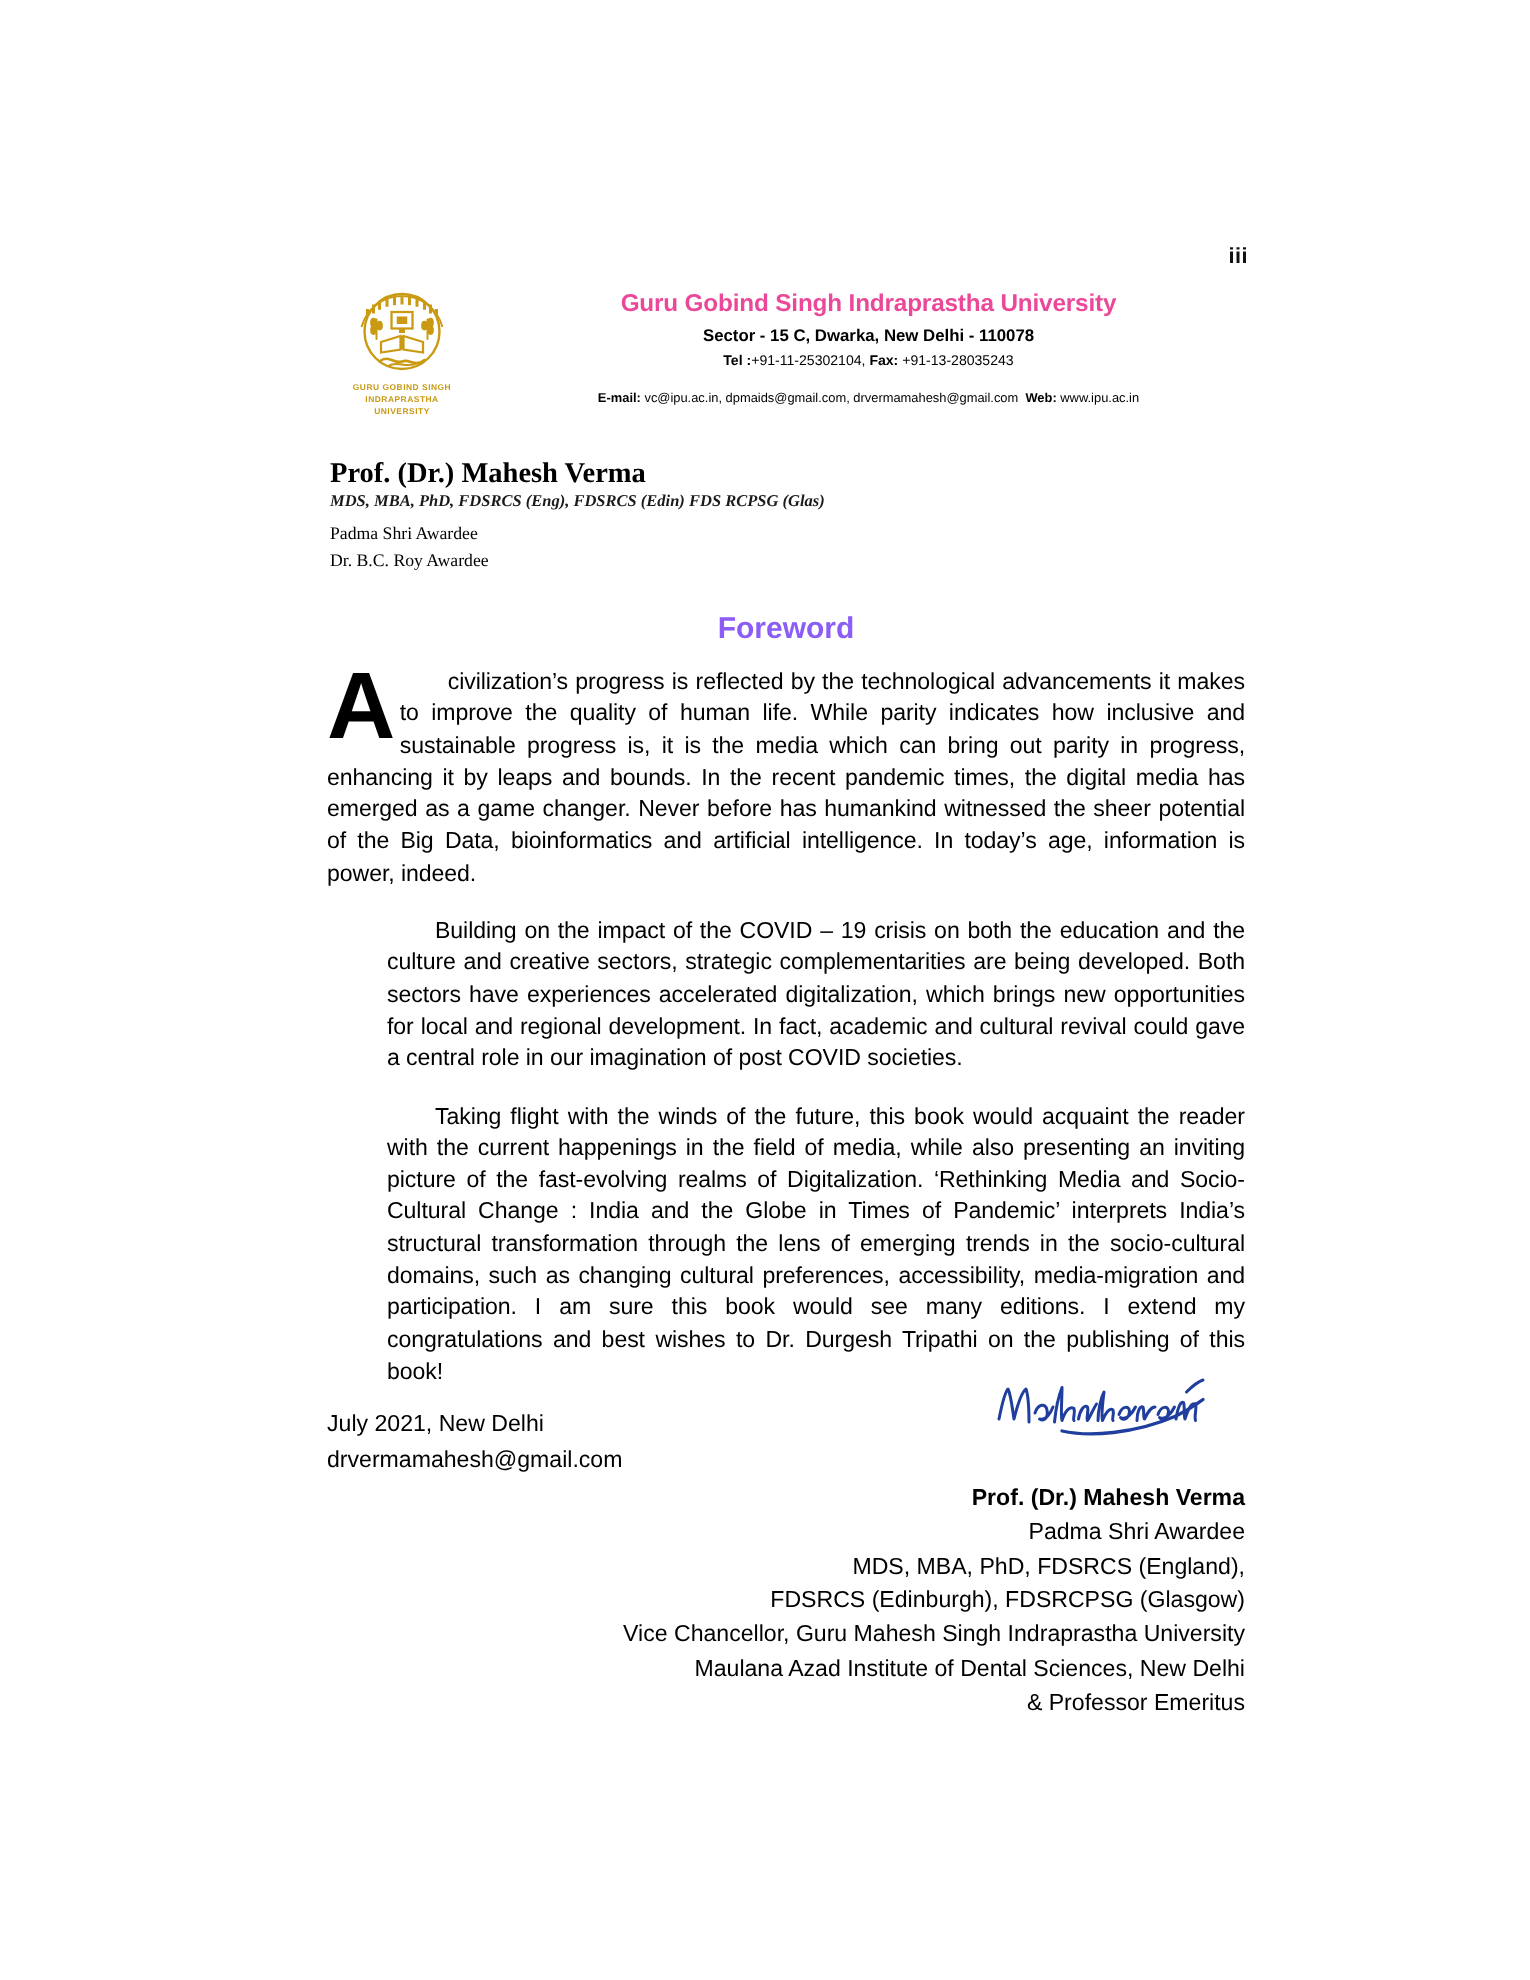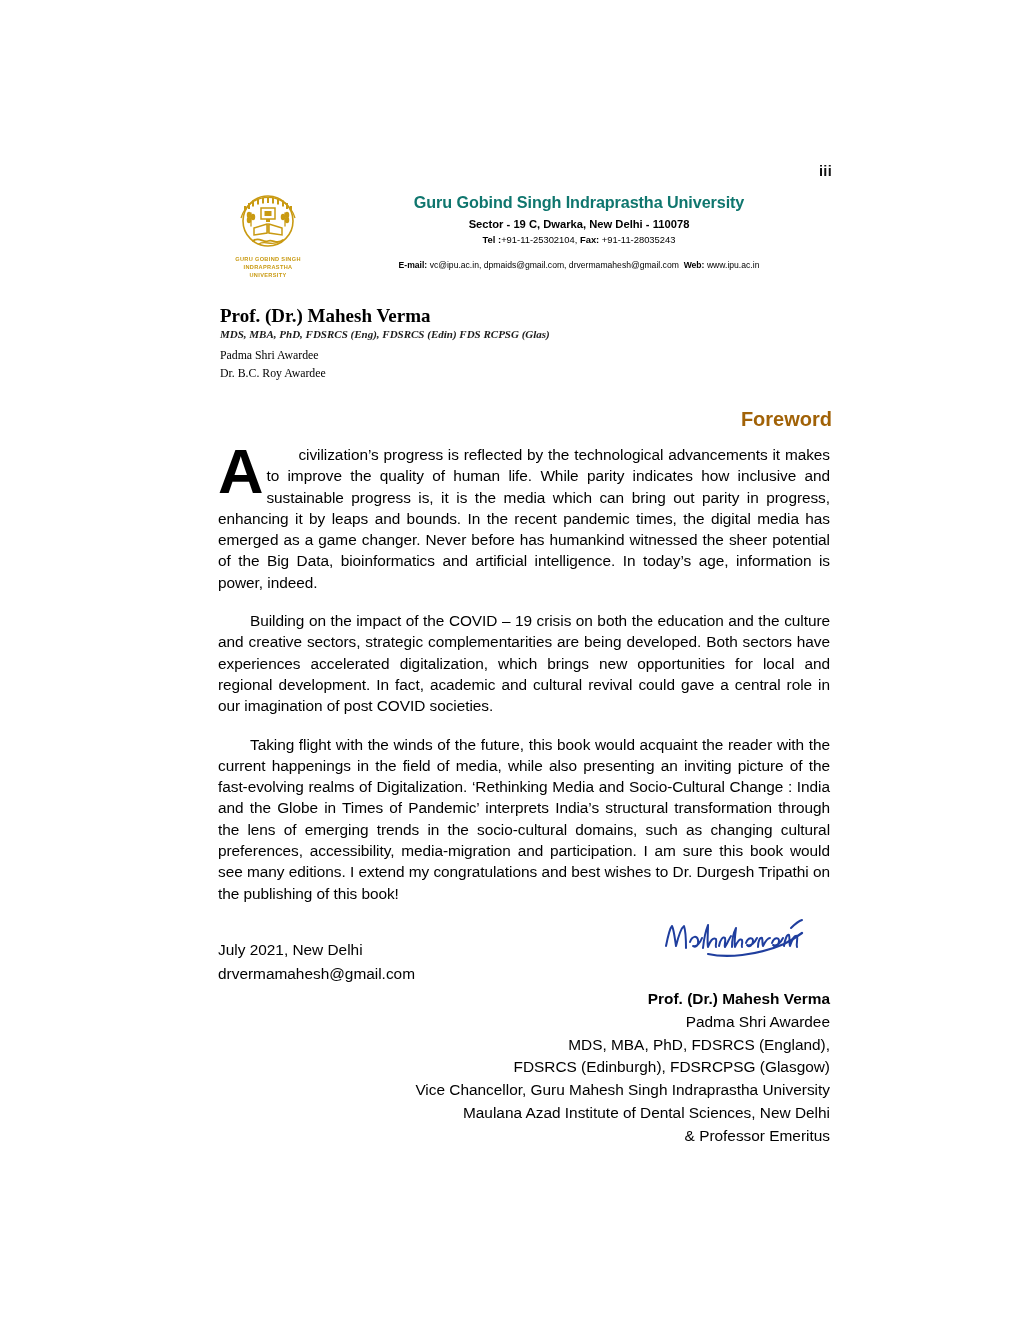--- a/index.html
+++ b/index.html
@@ -66,21 +66,21 @@
   .lh-text {
     position: absolute;
     left: 110px;
     top: 4px;
     width: 506px;
     text-align: center;
   }
   .uni-name {
     font-size: 16.2px;
     font-weight: 700;
-    color: #0f766e;
+    color: #ec4899;
     letter-spacing: -0.1px;
     line-height: 20px;
   }
   .uni-addr {
     font-size: 11.2px;
     font-weight: 700;
     color: #000;
     margin-top: 5px;
     line-height: 14px;
   }
@@ -138,42 +138,42 @@
     color: #000;
   }
   .vc-award.first { margin-top: 7px; }
 
   
   .fw-title {
     position: absolute;
     left: 204px;
     top: 408px;
     width: 616px;
-    text-align: right;
+    text-align: center;
     font-size: 20px;
     font-weight: 700;
-    color: #a16207;
+    color: #8b5cf6;
   }
 
   .body-col {
     position: absolute;
     left: 206px;
     top: 444px;
     width: 612px;
   }
 
   p.para {
     margin: 0;
     font-size: 15.4px;
     line-height: 21.3px;
     text-align: justify;
     color: #000;
     letter-spacing: -0.05px;
   }
-  p.para + p.para { margin-top: 17px; }
+  p.para + p.para { margin-top: 17px; margin-left: 40px; }
   p.para .indent { display: inline-block; width: 32px; }
 
   .dropcap {
     float: left;
     font-family: "Liberation Sans", sans-serif;
     font-weight: 700;
     font-size: 63px;
     line-height: 50px;
     padding: 2px 3px 0 0;
     color: #000;
@@ -266,24 +266,24 @@
       </svg>
       <div class="logo-caption">
         <div>GURU GOBIND SINGH</div>
         <div>INDRAPRASTHA</div>
         <div>UNIVERSITY</div>
       </div>
     </div>
 
     <div class="lh-text">
       <div class="uni-name">Guru Gobind Singh Indraprastha University</div>
-      <div class="uni-addr">Sector - 19 C, Dwarka, New Delhi - 110078</div>
+      <div class="uni-addr">Sector - 15 C, Dwarka, New Delhi - 110078</div>
       <div class="uni-tel">
         <b>Tel :</b><span>+91-11-25302104,</span>
-        <b>Fax:</b> <span>+91-11-28035243</span>
+        <b>Fax:</b> <span>+91-13-28035243</span>
       </div>
       <div class="uni-mail">
         <b>E-mail:</b> <span>vc@ipu.ac.in, dpmaids@gmail.com, drvermamahesh@gmail.com</span>
         &nbsp;<b>Web:</b> <span>www.ipu.ac.in</span>
       </div>
     </div>
   </div>
 
   <div class="vc-block">
     <div class="vc-name">Prof. (Dr.) Mahesh Verma</div>

